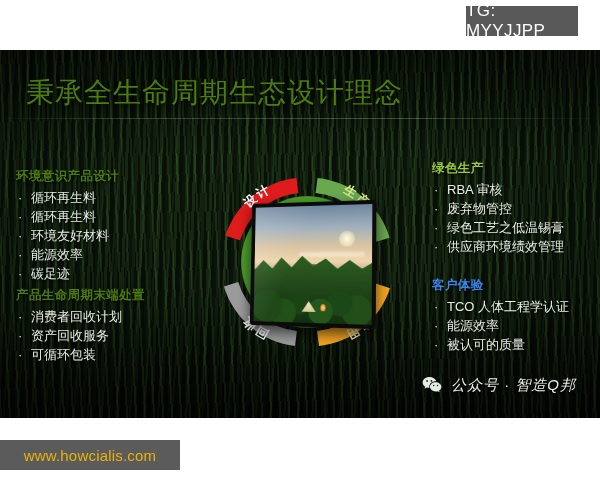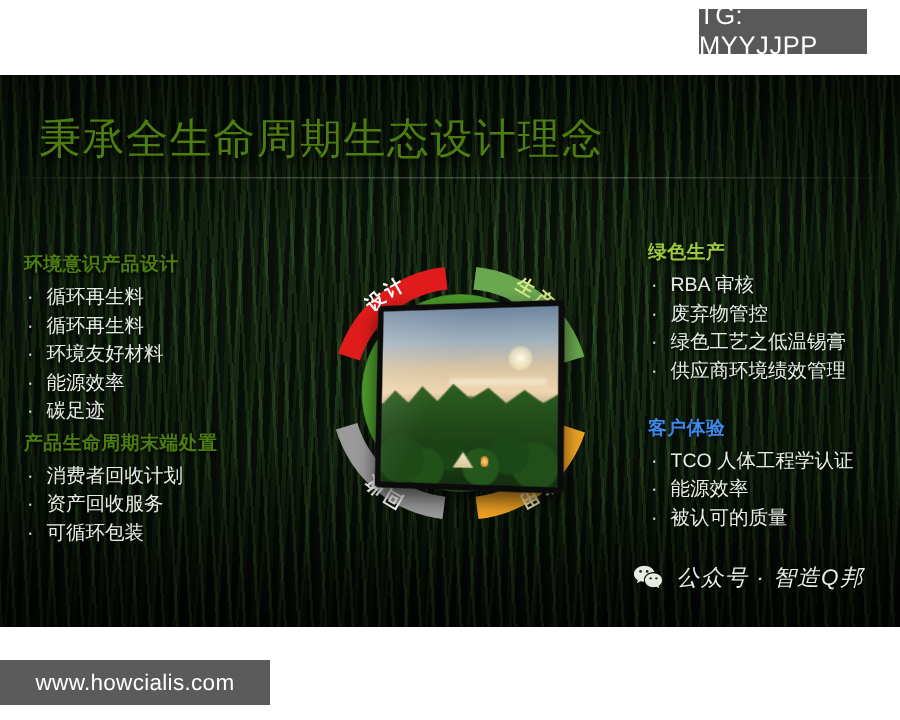--- a/index.html
+++ b/index.html
@@ -14,21 +14,21 @@
   .tg-badge{
     position:absolute;left:466px;top:6px;width:112px;height:30px;
     background:#595959;color:#ffffff;
     display:flex;align-items:center;justify-content:center;
     font-size:17px;letter-spacing:.4px;
   }
 
   
   .url-badge{
     position:absolute;left:0px;top:440px;width:180px;height:30px;
-    background:#5b5b5b;color:#ffffff;
+    background:#5b5b5b;color:#eab308;
     display:flex;align-items:center;justify-content:center;
     font-size:15px;letter-spacing:.2px;
   }
 
   
   .slide{
     position:absolute;left:0;top:50px;width:600px;height:368px;
     overflow:hidden;
     background:
       linear-gradient(180deg, rgba(0,0,0,.55) 0%, rgba(0,0,0,.18) 28%, rgba(0,0,0,.30) 70%, rgba(0,0,0,.80) 100%),

